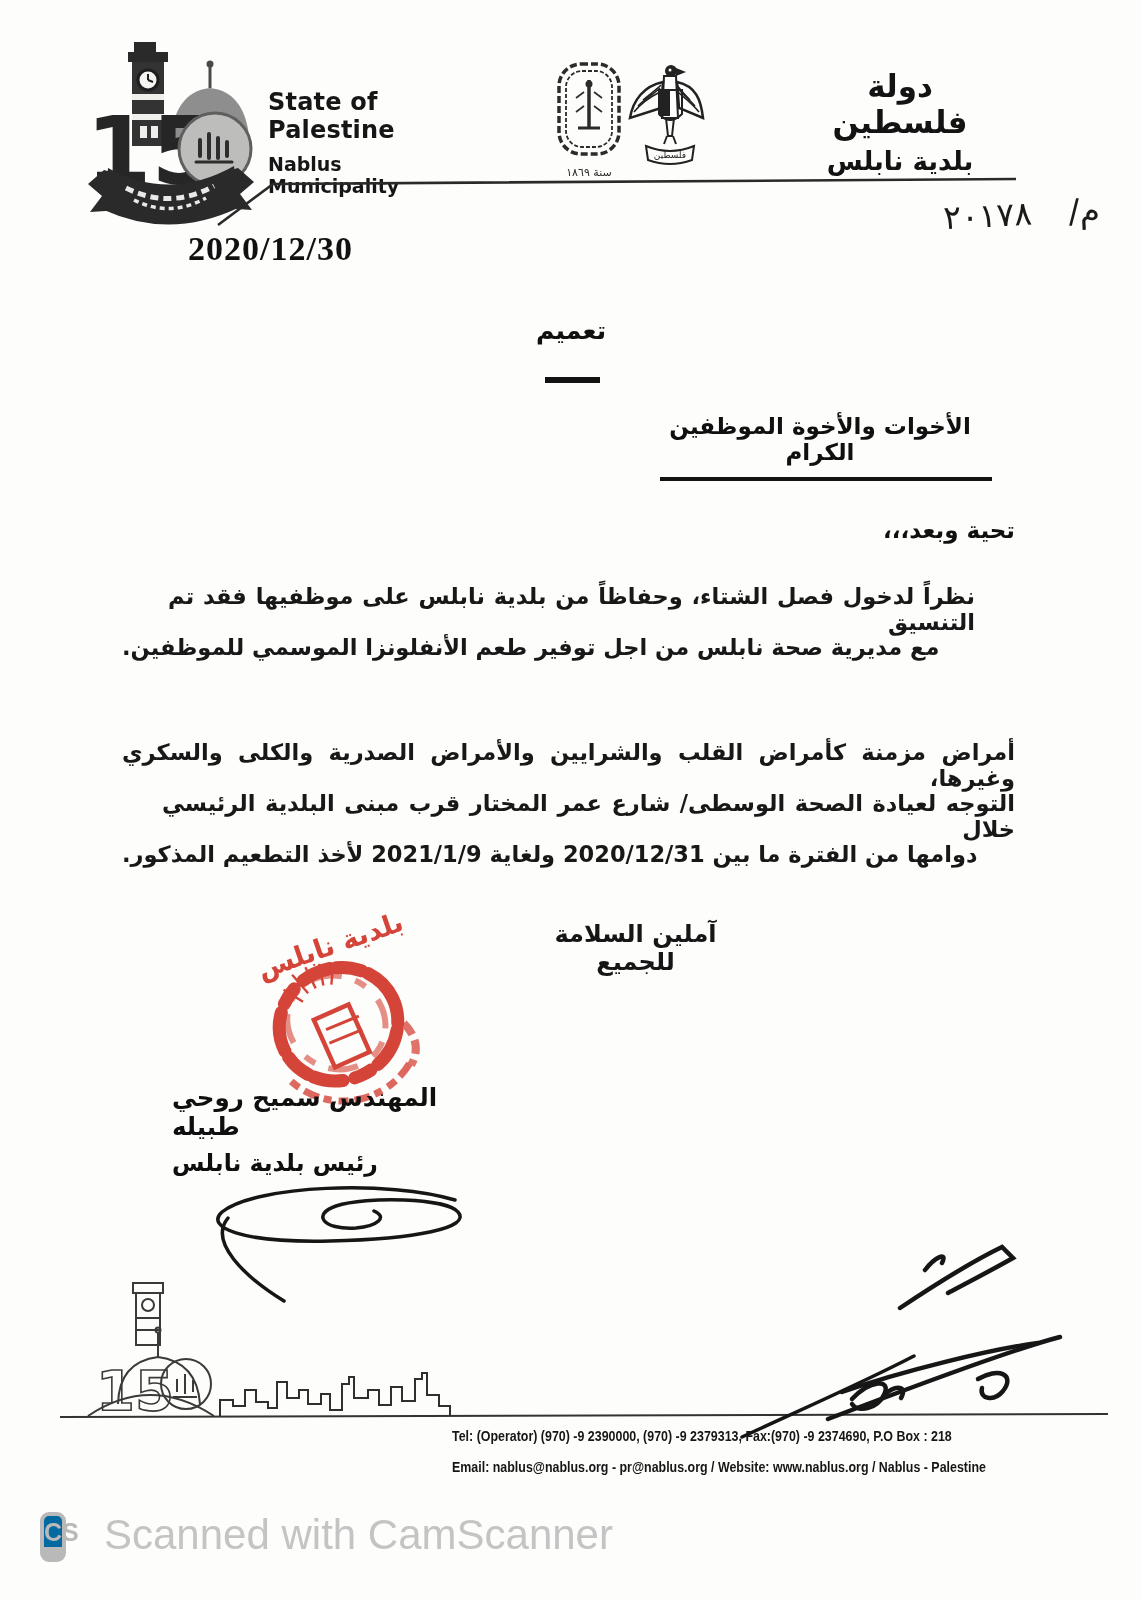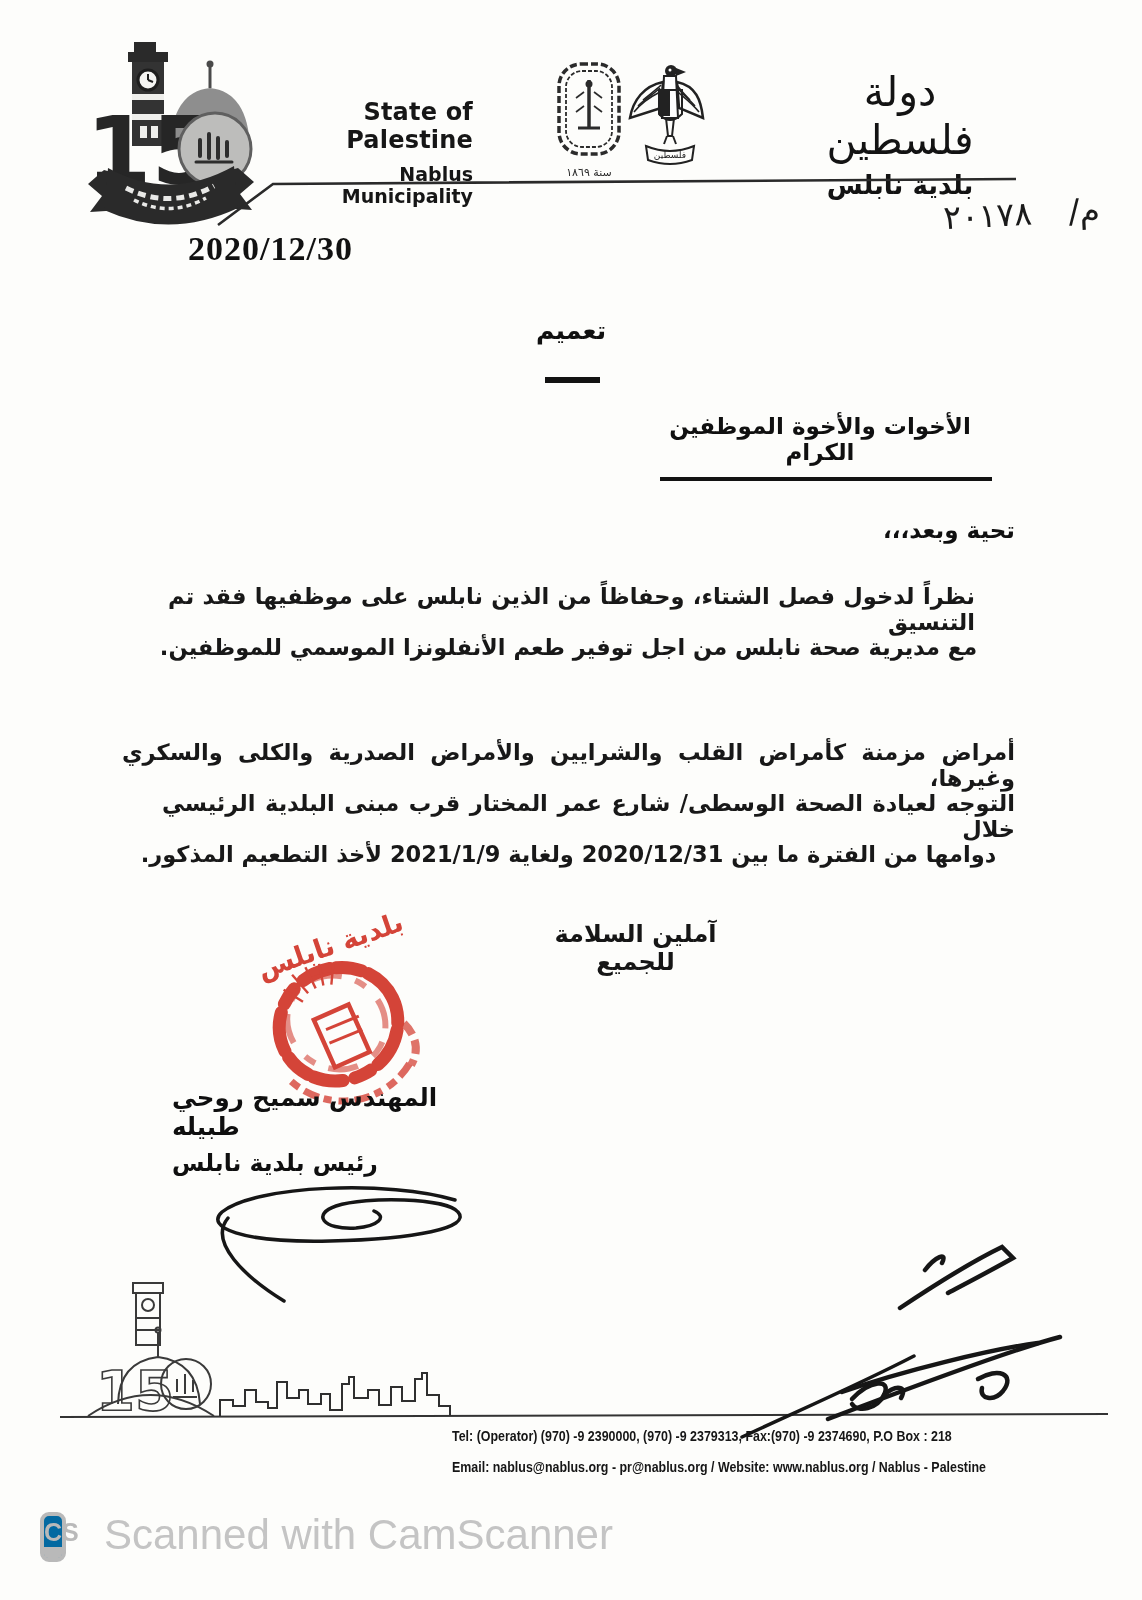--- a/index.html
+++ b/index.html
@@ -5,39 +5,39 @@
   html,body{margin:0;padding:0;background:#ffffff;}
   .page{
     position:relative;width:1142px;height:1600px;margin:0 auto;
     background:#fdfdfb;overflow:hidden;
     font-family:"DejaVu Sans",sans-serif;color:#1b1b1b;
   }
   .abs{position:absolute;}
   svg{display:block;overflow:visible;}
 
   
-  .org-en{left:268px;top:98px;width:205px;text-align:right;color:#161616;}
+  .org-en{left:268px;top:88px;width:205px;text-align:left;color:#161616;}
   .org-en .l1{font-size:24px;font-weight:800;letter-spacing:.2px;}
   .org-en .l2{font-size:19px;font-weight:800;margin-top:9px;}
   .org-ar{left:795px;top:68px;width:210px;text-align:center;direction:rtl;color:#131313;}
-  .org-ar .l1{font-size:41px;font-weight:400;}
+  .org-ar .l1{font-size:31px;font-weight:700;}
   .org-ar .l2{font-size:26px;font-weight:800;margin-top:6px;}
 
   .date{left:188px;top:230px;font-family:"Liberation Serif",serif;font-weight:700;font-size:34px;letter-spacing:1px;color:#111;}
   .ref{left:800px;top:198px;width:300px;direction:rtl;font-size:33px;color:#1a1a1a;
        transform:rotate(-3deg);letter-spacing:5px;word-spacing:26px;}
 
   
   .title{left:0;top:316px;width:1142px;text-align:center;direction:rtl;font-size:25px;font-weight:800;color:#101010;}
   .title-underline{left:545px;top:377px;width:55px;height:6px;background:#121212;}
   .addressee{left:640px;top:413px;width:360px;text-align:center;direction:rtl;font-size:23px;font-weight:800;color:#101010;}
   .addr-underline{left:660px;top:477px;width:332px;height:4px;background:#121212;}
   .greeting{right:127px;top:517px;direction:rtl;font-size:23px;font-weight:800;color:#101010;}
 
-  .bline{left:122px;width:893px;box-sizing:border-box;direction:rtl;text-align:center;
+  .bline{left:122px;width:893px;box-sizing:border-box;direction:rtl;text-align:left;
          font-size:22.5px;font-weight:600;color:#181818;white-space:nowrap;}
   .stretch{white-space:normal;text-align:justify;text-align-last:justify;}
   .p1l1{top:583px;padding-right:40px;padding-left:46px;}
   .p1l2{top:634px;}
   .p2l1{top:688px;padding-right:40px;padding-left:44px;}
   .p2l2{top:739px;}
   .p2l3{top:790px;padding-left:40px;}
   .p2l4{top:841px;}
 
   .closing{left:518px;top:920px;width:235px;text-align:center;direction:rtl;font-size:24px;font-weight:600;color:#161616;}
@@ -189,21 +189,21 @@
 
   <div class="abs date">2020/12/30</div>
   <div class="abs ref">م/ ٢٠١٧٨</div>
 
   <div class="abs title">تعميم</div>
   <div class="abs title-underline"></div>
   <div class="abs addressee">الأخوات والأخوة الموظفين الكرام</div>
   <div class="abs addr-underline"></div>
   <div class="abs greeting">تحية وبعد،،،</div>
 
-  <div class="abs bline stretch p1l1">نظراً لدخول فصل الشتاء، وحفاظاً من الذين نابلس على موظفيها فقد تم التنسيق</div>
+  <div class="abs bline stretch p1l1">نظراً لدخول فصل الشتاء، وحفاظاً من بلدية نابلس على موظفيها فقد تم التنسيق</div>
   <div class="abs bline p1l2">مع مديرية صحة نابلس من اجل توفير طعم الأنفلونزا الموسمي للموظفين.</div>
   <div class="abs bline stretch p2l3">التوجه لعيادة الصحة الوسطى/ شارع عمر المختار قرب مبنى البلدية الرئيسي خلال</div>
   <div class="abs bline stretch p2l2">أمراض مزمنة كأمراض القلب والشرايين والأمراض الصدرية والكلى والسكري وغيرها،</div>
   <div class="abs bline p2l4">دوامها من الفترة ما بين 2020/12/31 ولغاية 2021/1/9 لأخذ التطعيم المذكور.</div>
 
   <div class="abs closing">آملين السلامة للجميع</div>
 
   <svg class="abs" style="left:232px;top:912px;transform:rotate(-6deg)" width="215" height="195" viewBox="0 0 215 195">
     <g opacity="0.88">
       <text x="107" y="42" font-size="27" font-weight="700" text-anchor="middle" fill="#cf2b1e" font-family="DejaVu Sans" transform="rotate(-13 107 42)">بلدية نابلس</text>

